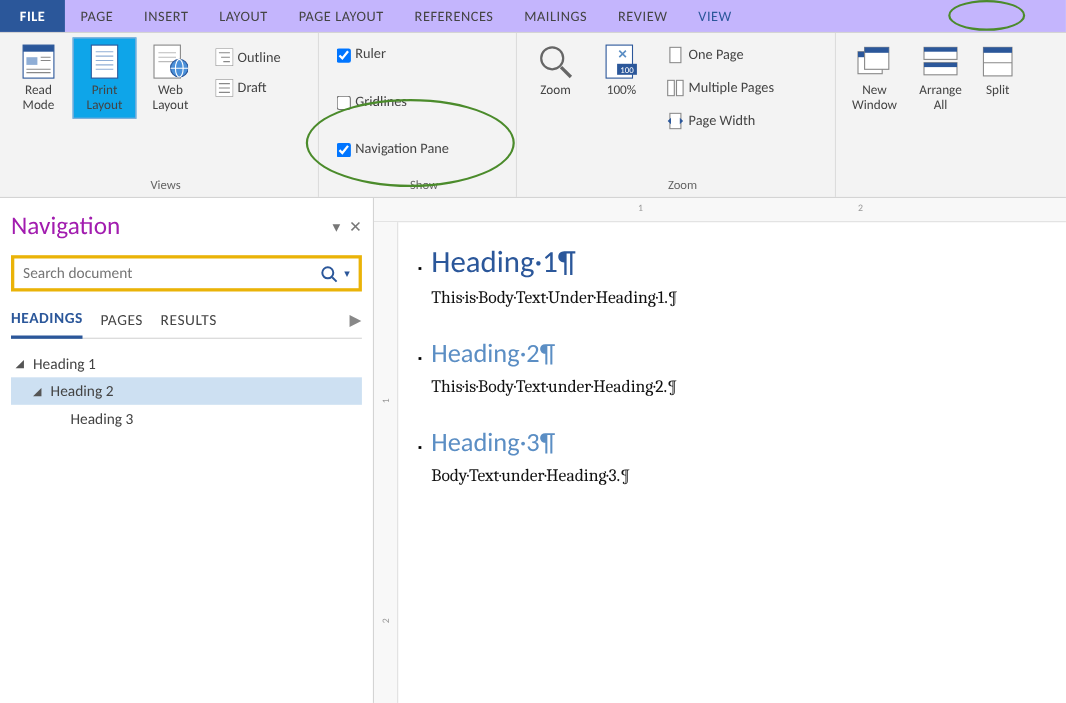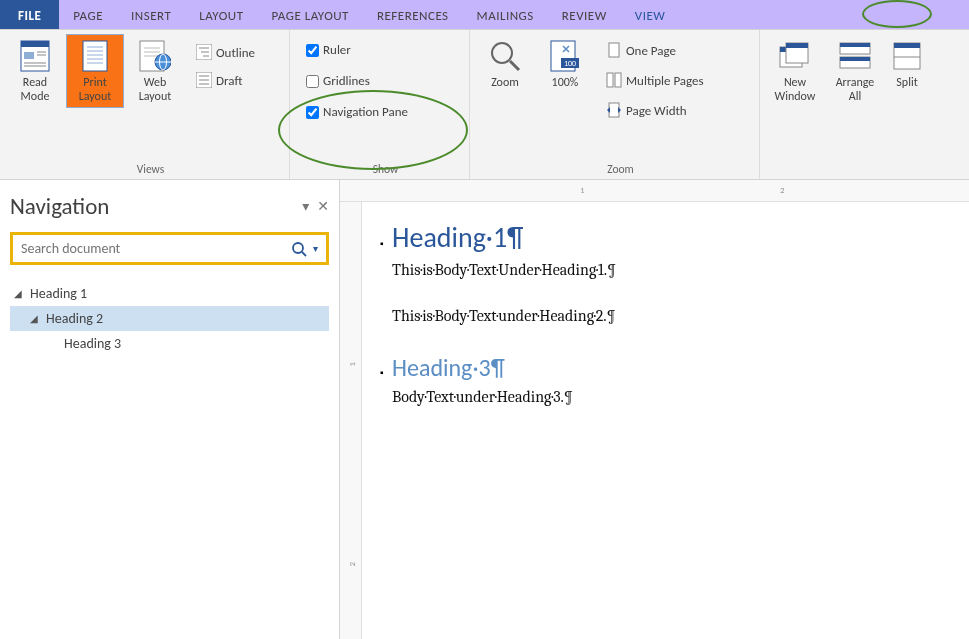--- a/index.html
+++ b/index.html
@@ -10,35 +10,35 @@
     .menubar .tab { padding: 6px 14px; font-size: 13px; letter-spacing: 0.5px; color: #444; cursor: pointer; border-top: 2px solid transparent; }
     .menubar .tab.file { background: #2b579a; color: #fff; font-weight: bold; padding: 6px 18px; }
     .menubar .tab.active { color: #2b579a; font-weight: 500; }
 
     
     .ribbon { display: flex; background: #f3f3f3; border-bottom: 1px solid #d4d4d4; height: 150px; position: relative; }
     .group { border-right: 1px solid #dcdcdc; padding: 4px 6px 2px 6px; display: flex; flex-direction: column; justify-content: flex-start; position: relative; }
     .group-label { position: absolute; bottom: 3px; left: 12px; right: 0; text-align: center; font-size: 11.5px; color: #666; }
     .group-row { display: flex; align-items: flex-start; gap: 2px; flex: 1; }
     .btn { display: flex; flex-direction: column; align-items: center; padding: 4px 6px; border: 1px solid transparent; font-size: 12px; color: #444; cursor: pointer; width: 58px; }
-    .btn.selected { background: #f97316; border: 1px solid #8faed6; }
+    .btn.selected { background: #0ea5e9; border: 1px solid #8faed6; }
     .btn .icon-box { width: 32px; height: 34px; display: flex; align-items: center; justify-content: center; margin-bottom: 2px; }
     .btn .label { text-align: center; line-height: 14px; }
     .small-row { display: flex; align-items: flex-end; gap: 4px; font-size: 13px; color: #444; padding: 2px 4px; cursor: pointer; }
     .small-row input[type=checkbox] { width: 13px; height: 13px; }
     .small-stack { display: flex; flex-direction: column; gap: 8px; padding: 4px 6px; }
 
     
     .ellipse { position: absolute; border: 2.5px solid #4b8b2b; border-radius: 50%; pointer-events: none; }
 
     
     .main { display: flex; height: calc(639px - 30px - 150px); }
     .nav-pane { width: 340px; border-right: 1px solid #d4d4d4; padding: 10px 10px; background: #fff; display: flex; flex-direction: column; }
     .nav-title-row { display: flex; align-items: center; justify-content: space-between; padding: 2px 0 12px 0; }
-    .nav-title { font-size: 23px; color: #404040; font-weight: 400; }
+    .nav-title { font-size: 23px; color: #a21caf; font-weight: 400; }
     .nav-ctrl { color: #777; font-size: 14px; display: flex; gap: 8px; }
     .search-box { display: flex; align-items: center; border: 3px solid #eab308; padding: 5px 8px; margin-bottom: 16px; }
     .search-box input { border: none; outline: none; flex: 1; font-size: 14px; color: #444; background: transparent; }
     .search-actions { display: flex; align-items: center; gap: 6px; color: #2b579a; }
     .nav-tabs { display: flex; gap: 16px; border-bottom: 1px solid #d4d4d4; padding-bottom: 8px; margin-bottom: 10px; font-size: 14px; letter-spacing: 0.5px; align-items: center; }
     .nav-tab { color: #444; cursor: pointer; }
     .nav-tab.active { color: #2b579a; font-weight: bold; border-bottom: 3px solid #2b579a; padding-bottom: 7px; margin-bottom: -9px; }
     .tree { font-size: 14px; color: #444; }
     .tree-item { display: flex; align-items: center; gap: 4px; padding: 4px 4px; cursor: pointer; }
     .tree-item.selected { background: #cde0f2; }
@@ -146,21 +146,21 @@
               </svg>
             </span>
           <span>Draft</span>
         </div>
       </div>
     </div>
     <div class="group-label">Views</div>
   </div>
 
   <div class="group" style="width:180px">
-    <div class="small-stack" style="padding-top:6px; gap:12px">
+    <div class="small-stack" style="padding-top:6px; gap:24px">
       <label class="small-row">
         <input type="checkbox" checked="" style="">
         <span>Ruler</span>
       </label>
       <label class="small-row">
         <input type="checkbox" style="">
         <span>Gridlines</span>
       </label>
       <label class="small-row">
         <input type="checkbox" checked="" style="">
@@ -282,20 +282,26 @@
       <div class="search-actions">
         <span>
             <svg width="16" height="16">
               <circle cx="7" cy="7" r="5" fill="none" stroke="#2b579a" stroke-width="1.8"></circle>
               <line x1="11" y1="11" x2="15" y2="15" stroke="#2b579a" stroke-width="1.8"></line>
             </svg>
           </span>
         <span style="font-size:10px">▾</span>
       </div>
     </div>
+    <div class="nav-tabs">
+      <div class="nav-tab active">HEADINGS</div>
+      <div class="nav-tab">PAGES</div>
+      <div class="nav-tab">RESULTS</div>
+      <span style="margin-left:auto; color:#888">▶</span>
+    </div>
     <div class="tree">
       <div class="tree-item">
         <span class="tri">◢</span>
         <span>Heading 1</span>
       </div>
       <div class="tree-item selected indent1">
         <span class="tri">◢</span>
         <span>Heading 2</span>
       </div>
       <div class="tree-item indent2">
@@ -310,19 +316,20 @@
       <span class="unit" style="left:440px">2</span>
     </div>
     <div class="vruler">
       <span class="unit" style="top:160px">1</span>
       <span class="unit" style="top:360px">2</span>
     </div>
     <div class="page">
       <div><span class="hdr-dot">▪</span><span class="h1-text">Heading·1¶</span></div>
       <div class="body-text" style="padding-left:12px">This·is·Body·Text·Under·Heading·1.¶</div>
 
+      <div><span class="hdr-dot">▪</span><span class="h2-text">Heading·2¶</span></div>
       <div class="body-text" style="padding-left:12px">This·is·Body·Text·under·Heading·2.¶</div>
 
       <div><span class="hdr-dot">▪</span><span class="h2-text">Heading·3¶</span></div>
       <div class="body-text" style="padding-left:12px">Body·Text·under·Heading·3.¶</div>
     </div>
   </div>
 </div>
 
 </body></html>

